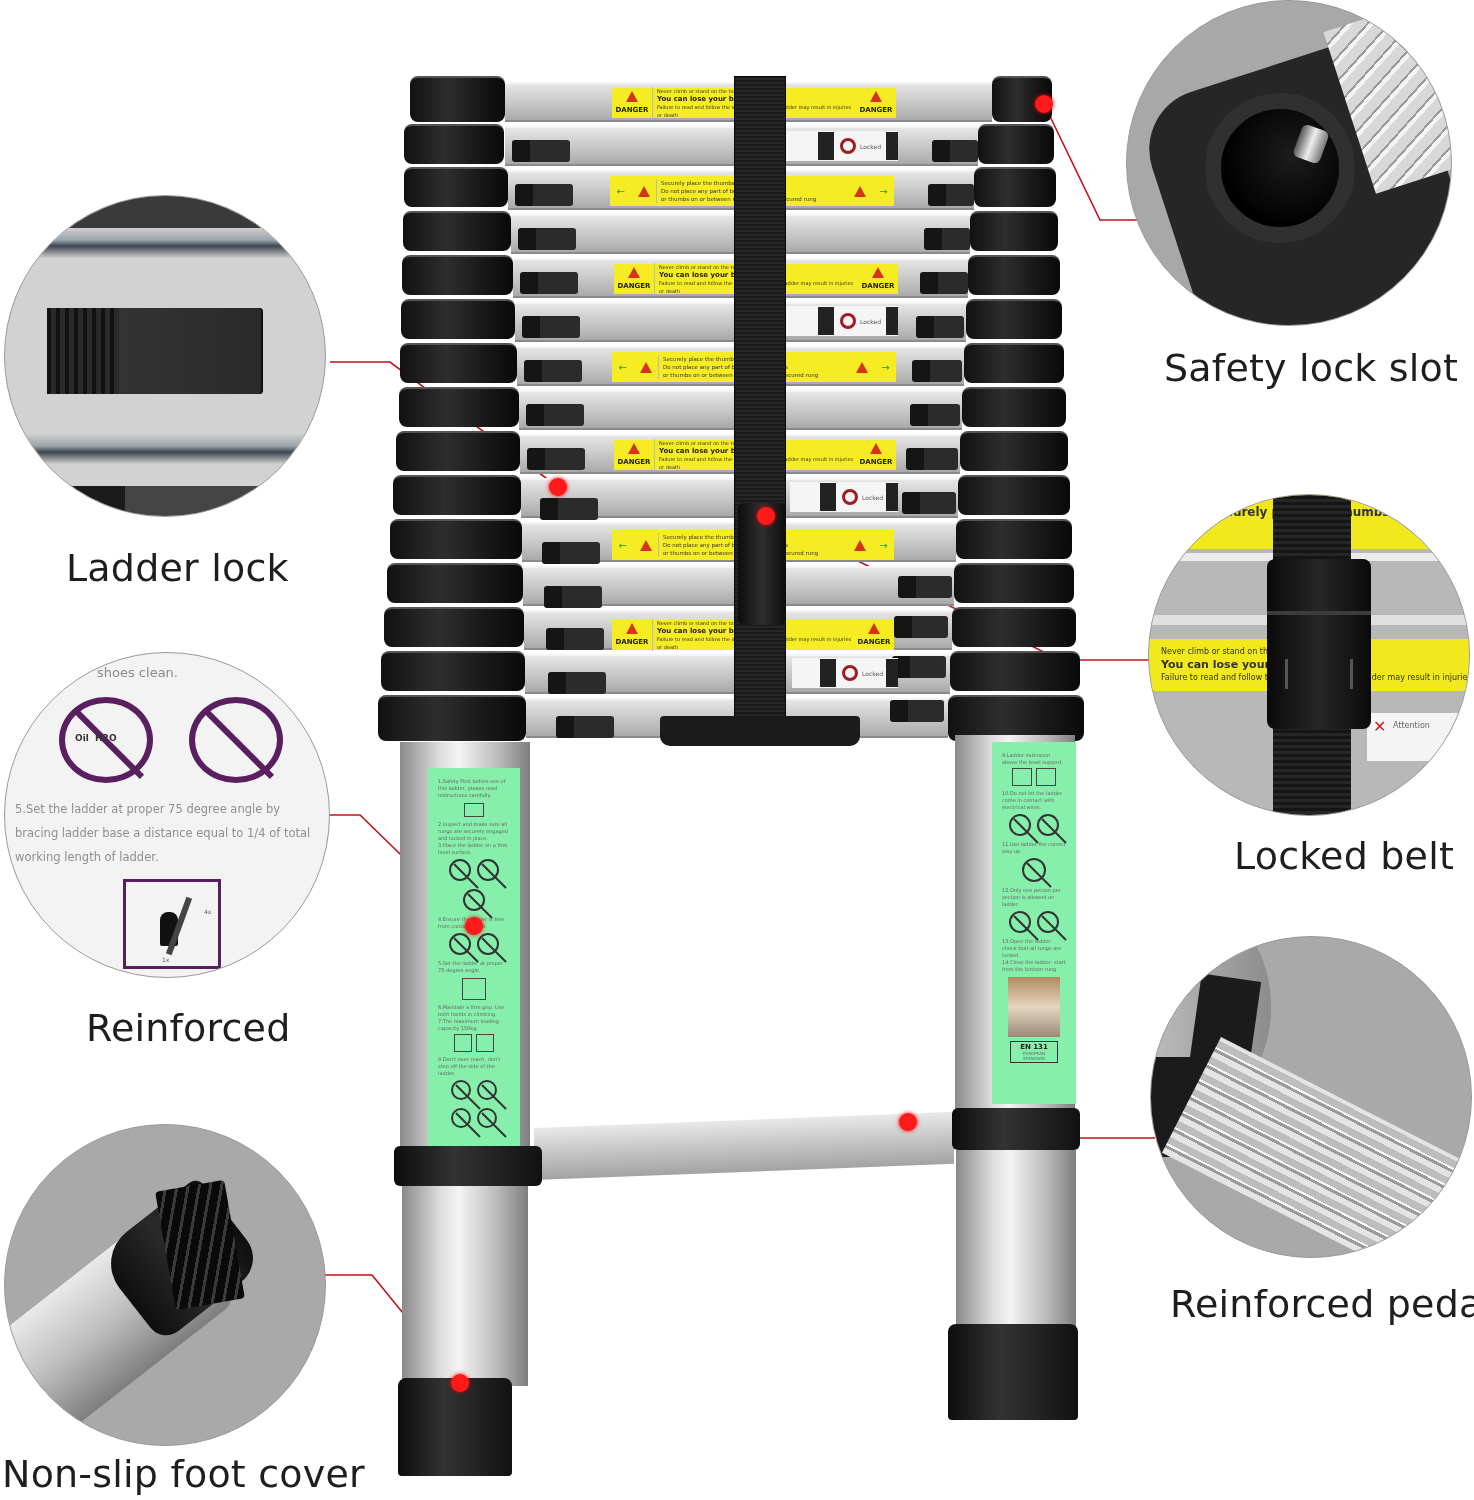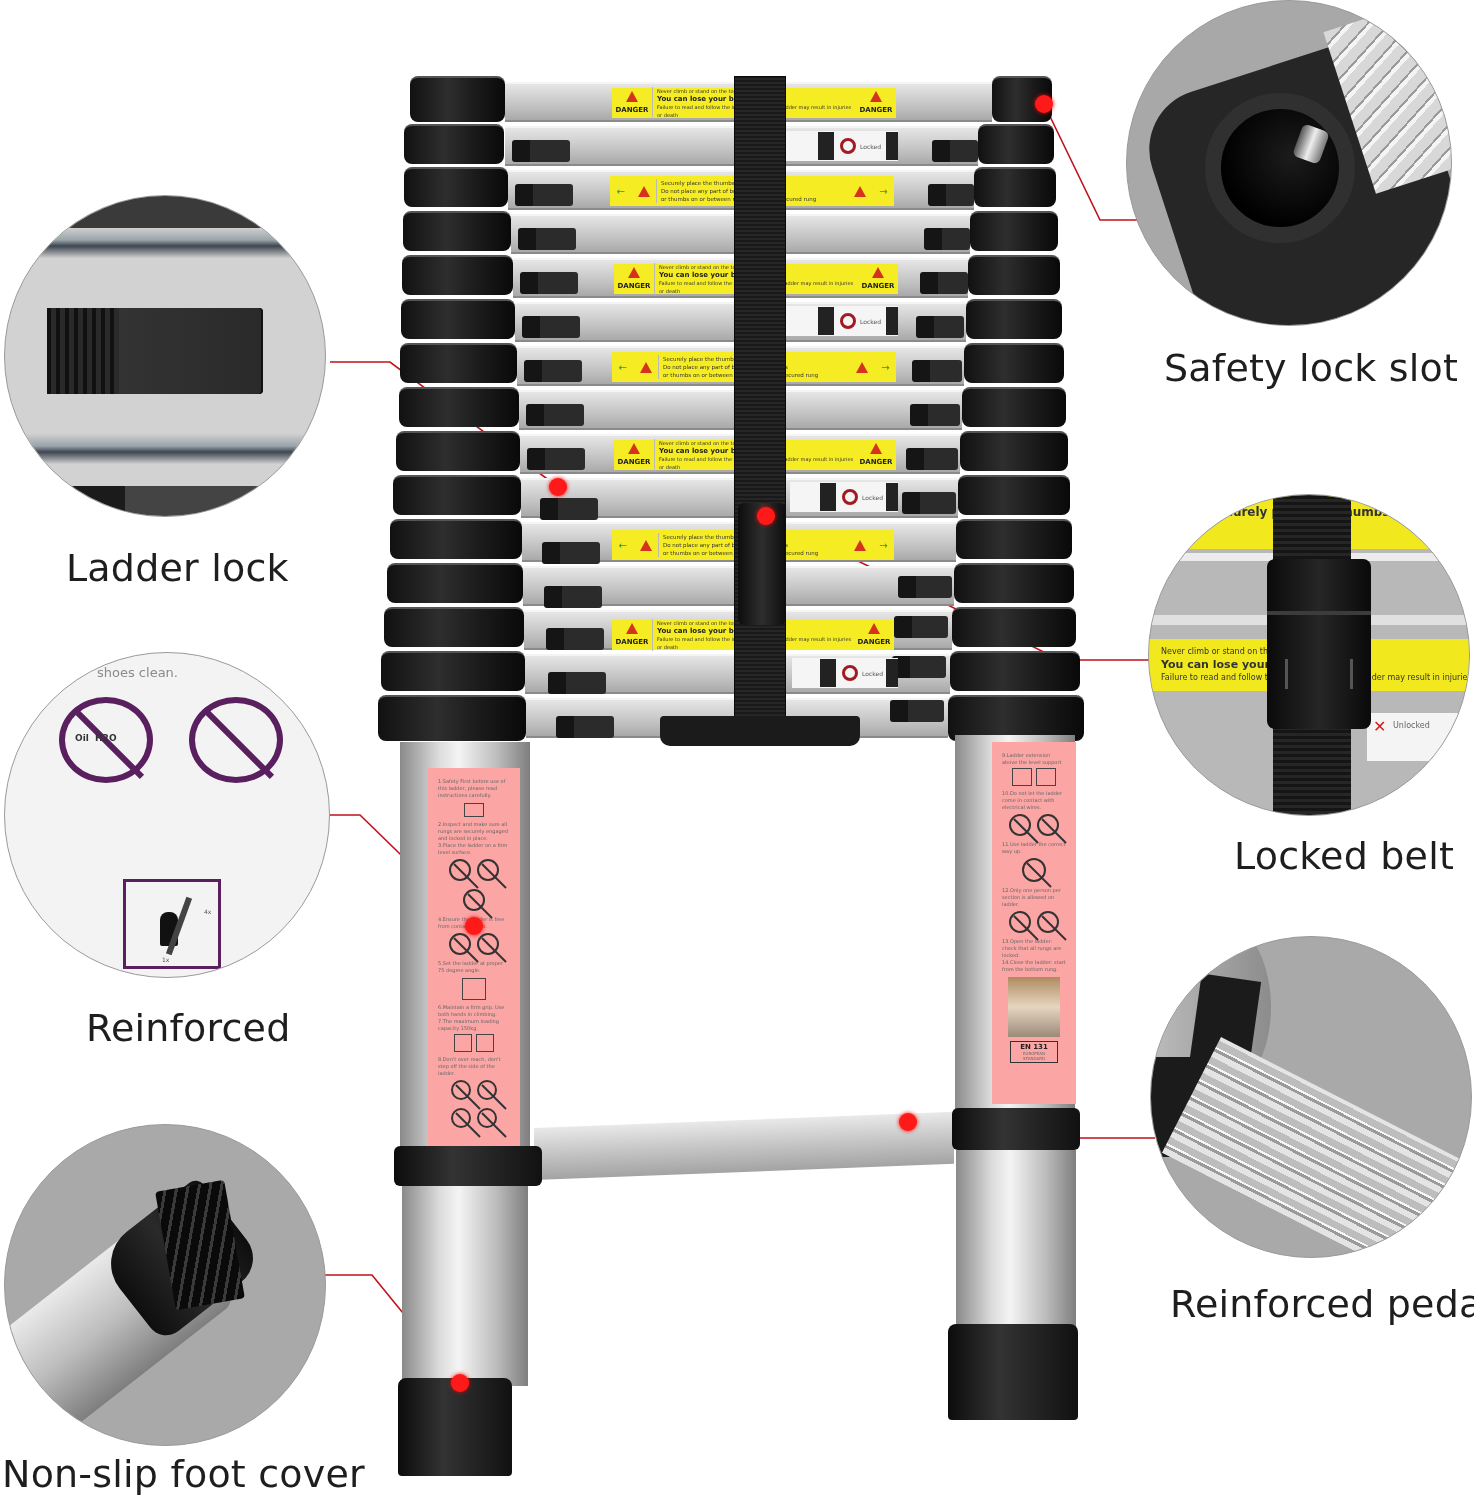--- a/index.html
+++ b/index.html
@@ -10,21 +10,21 @@
   .dot{position:absolute;width:18px;height:18px;border-radius:50%;background:#ff1a1a;box-shadow:0 0 4px #ff0000;}
   svg.lines{position:absolute;left:0;top:0;}
   
   .rung{position:absolute;left:505px;width:480px;height:40px;background:linear-gradient(#e6e6e6,#c3c3c3 60%,#a9a9a9);border-top:2px solid #f4f4f4;border-bottom:2px solid #8a8a8a;box-sizing:border-box;}
   .cap{position:absolute;height:40px;background:linear-gradient(90deg,#111 0%,#2e2e2e 40%,#1a1a1a 70%,#090909 100%);border-radius:8px;border-top:2px solid #555;box-sizing:border-box;}
   .latch{position:absolute;width:58px;height:22px;border-radius:3px;background:linear-gradient(90deg,#151515 0 18px,#2b2b2b 18px);}
   .sticker{position:absolute;height:30px;background:#f6ec24;display:flex;align-items:center;font-size:7px;color:#333;}
   .warn-tri{width:0;height:0;border-left:6px solid transparent;border-right:6px solid transparent;border-bottom:11px solid #d6331f;display:inline-block;}
   .leg{position:absolute;background:linear-gradient(90deg,#8a8a8a,#dcdcdc 30%,#f4f4f4 45%,#bcbcbc 75%,#7e7e7e);}
   .collar{position:absolute;background:linear-gradient(90deg,#0c0c0c,#333 40%,#111);border-radius:6px;}
-  .label-sheet{position:absolute;background:#fca5a5;font-size:5px;color:#666;line-height:7px;padding:10px;box-sizing:border-box;}
+  .label-sheet{position:absolute;background:#86efac;font-size:5px;color:#666;line-height:7px;padding:10px;box-sizing:border-box;}
   .noicon{display:inline-block;width:30px;height:30px;border-radius:50%;border:2px solid #333;position:relative;margin:3px;}
   .noicon:after{content:"";position:absolute;left:14px;top:-2px;width:2px;height:34px;background:#333;transform:rotate(-45deg);}
 </style>
 </head>
 <body>
 
 <svg class="lines" width="1474" height="1500">
 
   <polyline points="1044,104 1100,220 1140,220" fill="none" stroke="#c0121a" stroke-width="1.6"></polyline>
 
@@ -315,40 +315,41 @@
   </div>
   <div class="abs" style="left:0;top:58px;width:322px;height:8px;background:#ececec;"></div>
   <div class="abs" style="left:0;top:120px;width:322px;height:10px;background:#e0e0e0;"></div>
   <div class="abs" style="left:0;top:144px;width:322px;height:52px;background:#f2e81e;font-size:8px;color:#333;line-height:13px;padding:6px 0 0 12px;box-sizing:border-box;white-space:nowrap;">
     <div>Never climb or stand on the top three rungs</div>
     <div style="font-size:11px;font-weight:bold;">You can lose your balance</div>
     <div>Failure to read and follow the instructions on this ladder may result in injuries or death</div>
   </div>
   <div class="abs" style="left:218px;top:218px;width:104px;height:48px;background:#f4f4f4;font-size:8px;color:#666;">
     <span style="color:#d01c1c;font-size:16px;font-weight:bold;position:absolute;left:6px;top:4px;">✕</span>
-    <span style="position:absolute;left:26px;top:8px;">Unlocked</span>
+    <span style="position:absolute;left:26px;top:8px;">Attention</span>
   </div>
   <div class="abs" style="left:124px;top:0;width:78px;height:322px;background:repeating-linear-gradient(0deg,#151515 0 3px,#262626 3px 6px);"></div>
   <div class="abs" style="left:118px;top:64px;width:104px;height:170px;background:linear-gradient(90deg,#0a0a0a,#262626 50%,#0a0a0a);border-radius:8px;">
     <div class="abs" style="left:0;top:52px;width:104px;height:4px;background:#3c3c3c;"></div>
     <div class="abs" style="left:18px;top:100px;width:3px;height:30px;background:#555;"></div>
     <div class="abs" style="left:83px;top:100px;width:3px;height:30px;background:#555;"></div>
   </div>
 </div>
 <div class="caption" style="left:1234px;top:834px;">Locked belt</div>
 
 <div class="circle" style="left:4px;top:652px;width:326px;height:326px;background:#f3f3f3;">
   <div class="abs" style="left:92px;top:12px;font-size:13px;color:#8a8a8a;">shoes clean.</div>
   <div class="abs" style="left:54px;top:44px;width:94px;height:86px;border-radius:50%;border:6px solid #5a1f5e;box-sizing:border-box;">
     <div class="abs" style="left:40px;top:-8px;width:6px;height:96px;background:#5a1f5e;transform:rotate(-45deg);"></div>
     <div class="abs" style="left:10px;top:30px;font-size:9px;font-weight:bold;color:#333;white-space:pre;">Oil  H2O</div>
   </div>
   <div class="abs" style="left:184px;top:44px;width:94px;height:86px;border-radius:50%;border:6px solid #5a1f5e;box-sizing:border-box;">
     <div class="abs" style="left:40px;top:-8px;width:6px;height:96px;background:#5a1f5e;transform:rotate(-45deg);"></div>
   </div>
+  <div class="abs" style="left:10px;top:144px;width:310px;font-size:11.5px;line-height:24px;color:#8f8f8f;">5.Set the ladder at proper 75 degree angle by bracing ladder base a distance equal to 1/4 of total working length of ladder.</div>
   <div class="abs" style="left:118px;top:226px;width:98px;height:90px;border:3px solid #5a1f5e;box-sizing:border-box;">
     <div class="abs" style="left:34px;top:30px;width:18px;height:34px;background:#111;border-radius:8px 8px 2px 2px;"></div>
     <div class="abs" style="left:50px;top:14px;width:6px;height:60px;background:#444;transform:rotate(20deg);"></div>
     <div class="abs" style="left:78px;top:26px;font-size:6px;color:#555;">4x</div>
     <div class="abs" style="left:36px;top:74px;font-size:6px;color:#555;">1x</div>
   </div>
 </div>
 <div class="caption" style="left:86px;top:1006px;">Reinforced</div>
 
 <div class="circle" style="left:1150px;top:936px;width:322px;height:322px;background:#a9a9a9;">

